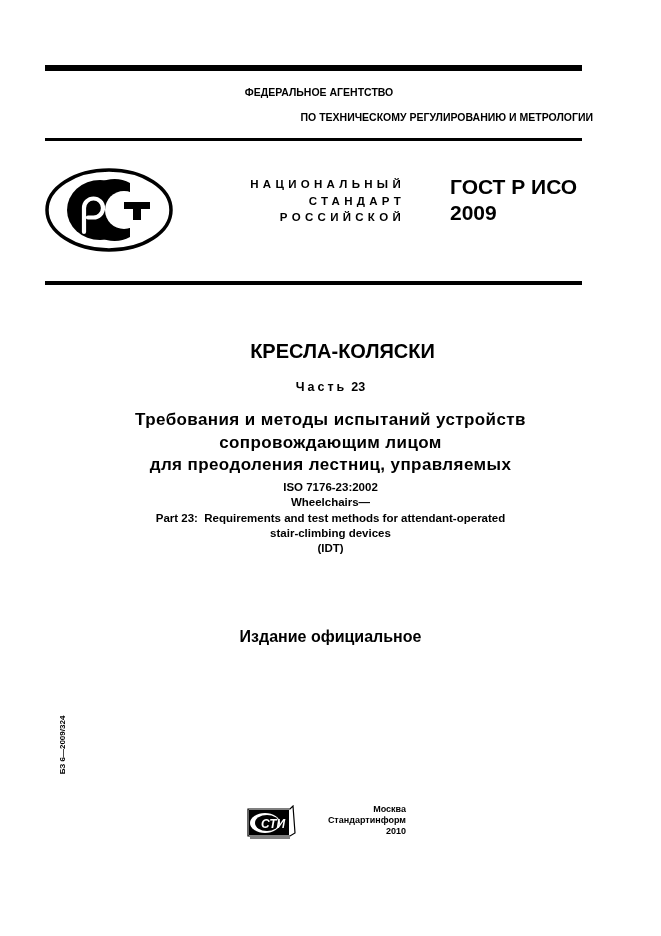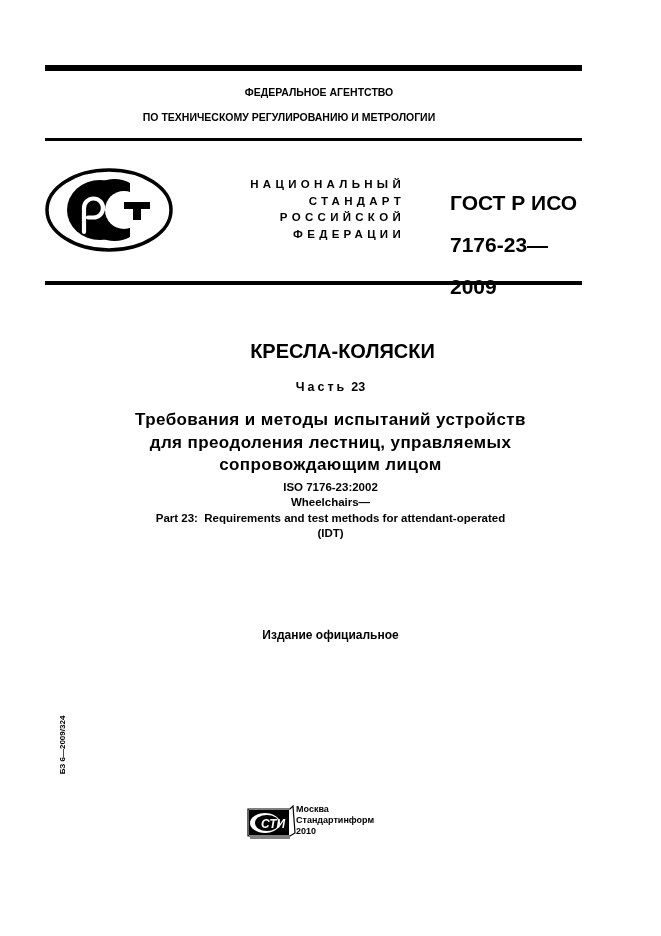--- a/index.html
+++ b/index.html
@@ -5,61 +5,61 @@
   html, body { margin: 0; padding: 0; background: #ffffff; }
   body {
     width: 661px; height: 936px; position: relative; overflow: hidden;
     font-family: "Liberation Sans", sans-serif; color: #000;
   }
   .abs { position: absolute; }
   .rule { position: absolute; left: 45px; width: 537px; background: #000; }
   .center { text-align: center; font-weight: bold; }
 
   .agency1 { top: 86px; left: 0; width: 638px; font-size: 10.5px; }
-  .agency2 { top: 111px; left: 0; width: 578px; font-size: 10.5px; }
+  .agency2 { top: 111px; left: 15px; width: 578px; font-size: 10.5px; text-align: right; }
 
   .logo { left: 44px; top: 166px; width: 130px; height: 88px; }
 
   .natstd {
     left: 210px; top: 176px; width: 195px;
     font-size: 11.5px; font-weight: bold; letter-spacing: 4.3px;
     line-height: 16.5px; text-align: center;
   }
   .natstd div { white-space: nowrap; text-align: right; }
 
   .gost {
     left: 450px; top: 174px; width: 150px;
     font-size: 21px; font-weight: bold; line-height: 26px;
   }
-  .gost div { white-space: nowrap; margin-top: 16px; }
+  .gost div { white-space: nowrap; }
 
   .title { top: 340px; left: 12px; width: 661px; font-size: 20px; }
   .part { top: 380px; left: 0; width: 661px; font-size: 12.5px; }
   .part .lbl { letter-spacing: 3px; }
   .part .num { margin-left: 4px; }
   .subtitle {
     top: 409px; left: 0; width: 661px; font-size: 17px; line-height: 22.5px;
     letter-spacing: 0.4px;
   }
 
   .iso { top: 480px; left: 0; width: 661px; font-size: 11.5px; line-height: 15.3px; }
   .iso .l3 { white-space: pre; }
 
-  .edition { top: 628px; left: 0; width: 661px; font-size: 12px; }
+  .edition { top: 628px; left: 0; width: 661px; font-size: 16px; }
 
   .side {
     left: 62px; top: 745px;
     transform: translate(-50%, -50%) rotate(-90deg);
     font-size: 8px; font-weight: bold; white-space: nowrap;
   }
 
   .pub-logo { left: 246px; top: 805px; width: 52px; height: 35px; }
   .pub {
     left: 296px; top: 804px; width: 110px; font-size: 9px; line-height: 11px;
-    font-weight: bold; text-align: left;
+    font-weight: bold; text-align: right;
   }
 </style>
 </head>
 <body>
 
 <div class="rule" style="top:65px;height:6px;"></div>
 <div class="abs center agency1">ФЕДЕРАЛЬНОЕ АГЕНТСТВО</div>
 <div class="abs center agency2">ПО ТЕХНИЧЕСКОМУ РЕГУЛИРОВАНИЮ И МЕТРОЛОГИИ</div>
 <div class="rule" style="top:138px;height:3px;"></div>
 
@@ -77,45 +77,44 @@
     <rect x="89" y="36" width="8" height="18" fill="#000"></rect>
 
     <path d="M 40 66 L 40 42 A 9.5 9.5 0 1 1 49.5 51.5 L 44 51.5" fill="none" stroke="#fff" stroke-width="4.2" stroke-linecap="round"></path>
   </svg>
 </div>
 
 <div class="abs natstd">
   <div>НАЦИОНАЛЬНЫЙ</div>
   <div>СТАНДАРТ</div>
   <div>РОССИЙСКОЙ</div>
-  <div>ФЕДЕРАЦИИ</div>
 </div>
 
 <div class="abs gost">
   <div>ГОСТ Р ИСО</div>
-  <div>7176-23—</div>
   <div>2009</div>
 </div>
 
 <div class="rule" style="top:281px;height:4px;"></div>
 
 <div class="abs center title">КРЕСЛА-КОЛЯСКИ</div>
 <div class="abs center part">
   <span class="lbl">Часть</span><span class="num">23</span>
 </div>
 <div class="abs center subtitle">
   <div>Требования и методы испытаний устройств</div>
+  <div>сопровождающим лицом</div>
   <div>для преодоления лестниц, управляемых</div>
-  <div>сопровождающим лицом</div>
 </div>
 
 <div class="abs center iso">
   <div>ISO 7176-23:2002</div>
   <div>Wheelchairs—</div>
   <div class="l3">Part 23:  Requirements and test methods for attendant-operated</div>
+  <div>stair-climbing devices</div>
   <div>(IDT)</div>
 </div>
 
 <div class="abs center edition">Издание официальное</div>
 
 <div class="abs side">БЗ 6—2009/324</div>
 
 <div class="abs pub-logo">
   <svg width="52" height="35" viewBox="0 0 52 35" xmlns="http://www.w3.org/2000/svg">
     <path d="M 2 4 L 44 4 L 47 1 L 49 28 L 44 31 L 2 31 Z" fill="#fff" stroke="#000" stroke-width="1.2"></path>

